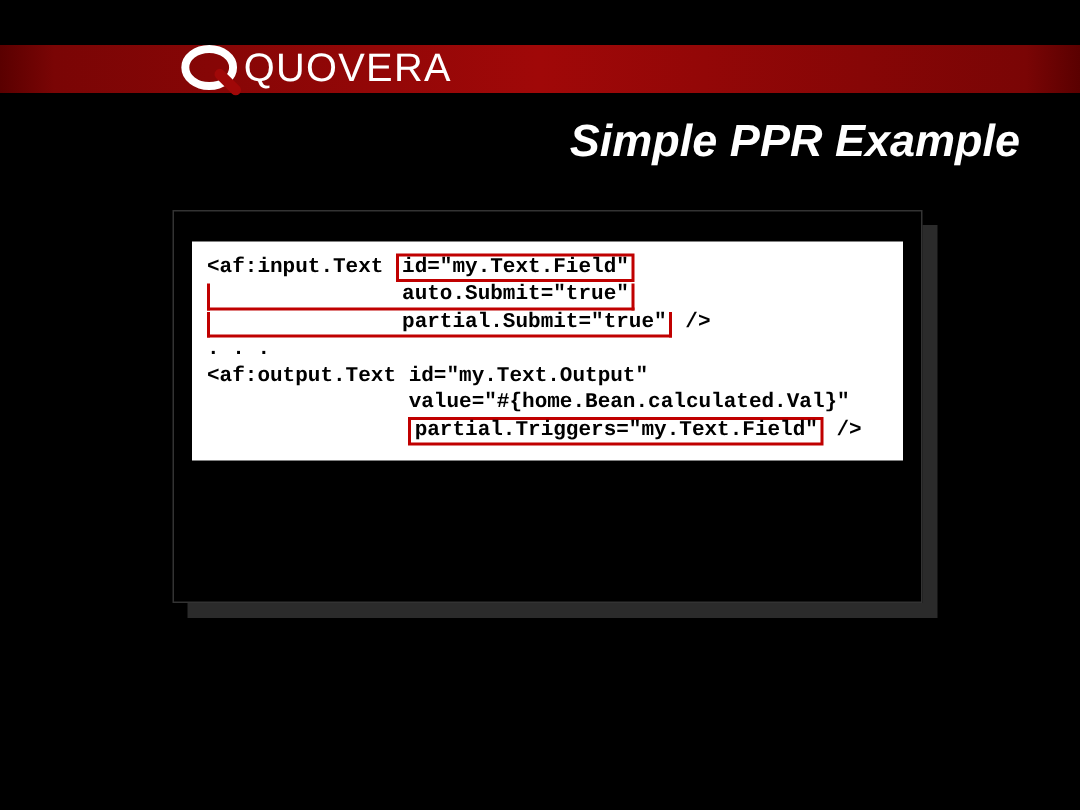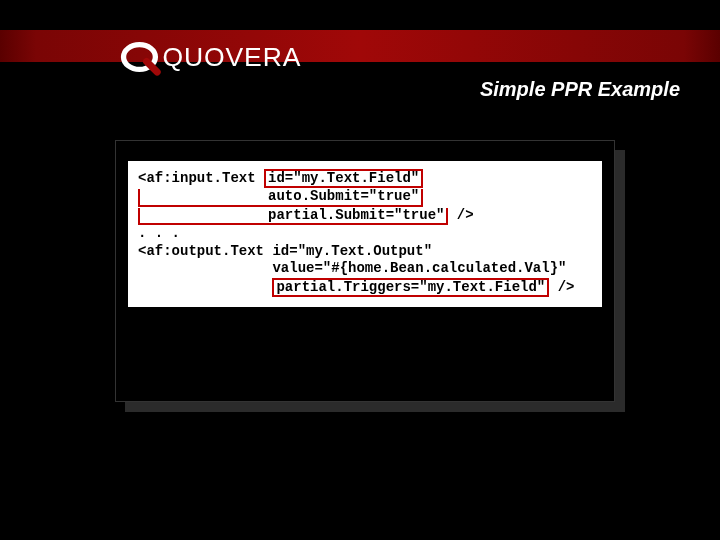--- a/index.html
+++ b/index.html
@@ -14,36 +14,36 @@
   .top-stripe {
     position: absolute;
     top: 30px;
     left: 0;
     right: 0;
     height: 32px;
     background: linear-gradient(to right, #5a0000 0%, #7a0505 5%, #a00808 50%, #7a0505 95%, #5a0000 100%);
   }
   .logo {
     position: absolute;
-    top: 32px;
+    top: 20px;
     left: 120px;
     height: 50px;
     display: flex;
     align-items: center;
     text-align: right;
   }
   .logo svg { height: 48px; }
   .title {
     position: absolute;
     top: 78px;
     right: 40px;
     color: #fff;
     font-weight: bold;
     font-style: italic;
-    font-size: 20px;
+    font-size: 30px;
     font-family: Verdana, Geneva, sans-serif;
   }
   .panel-shadow {
     position: absolute;
     top: 150px;
     left: 125px;
     width: 500px;
     height: 262px;
     background: #2b2b2b;
   }

